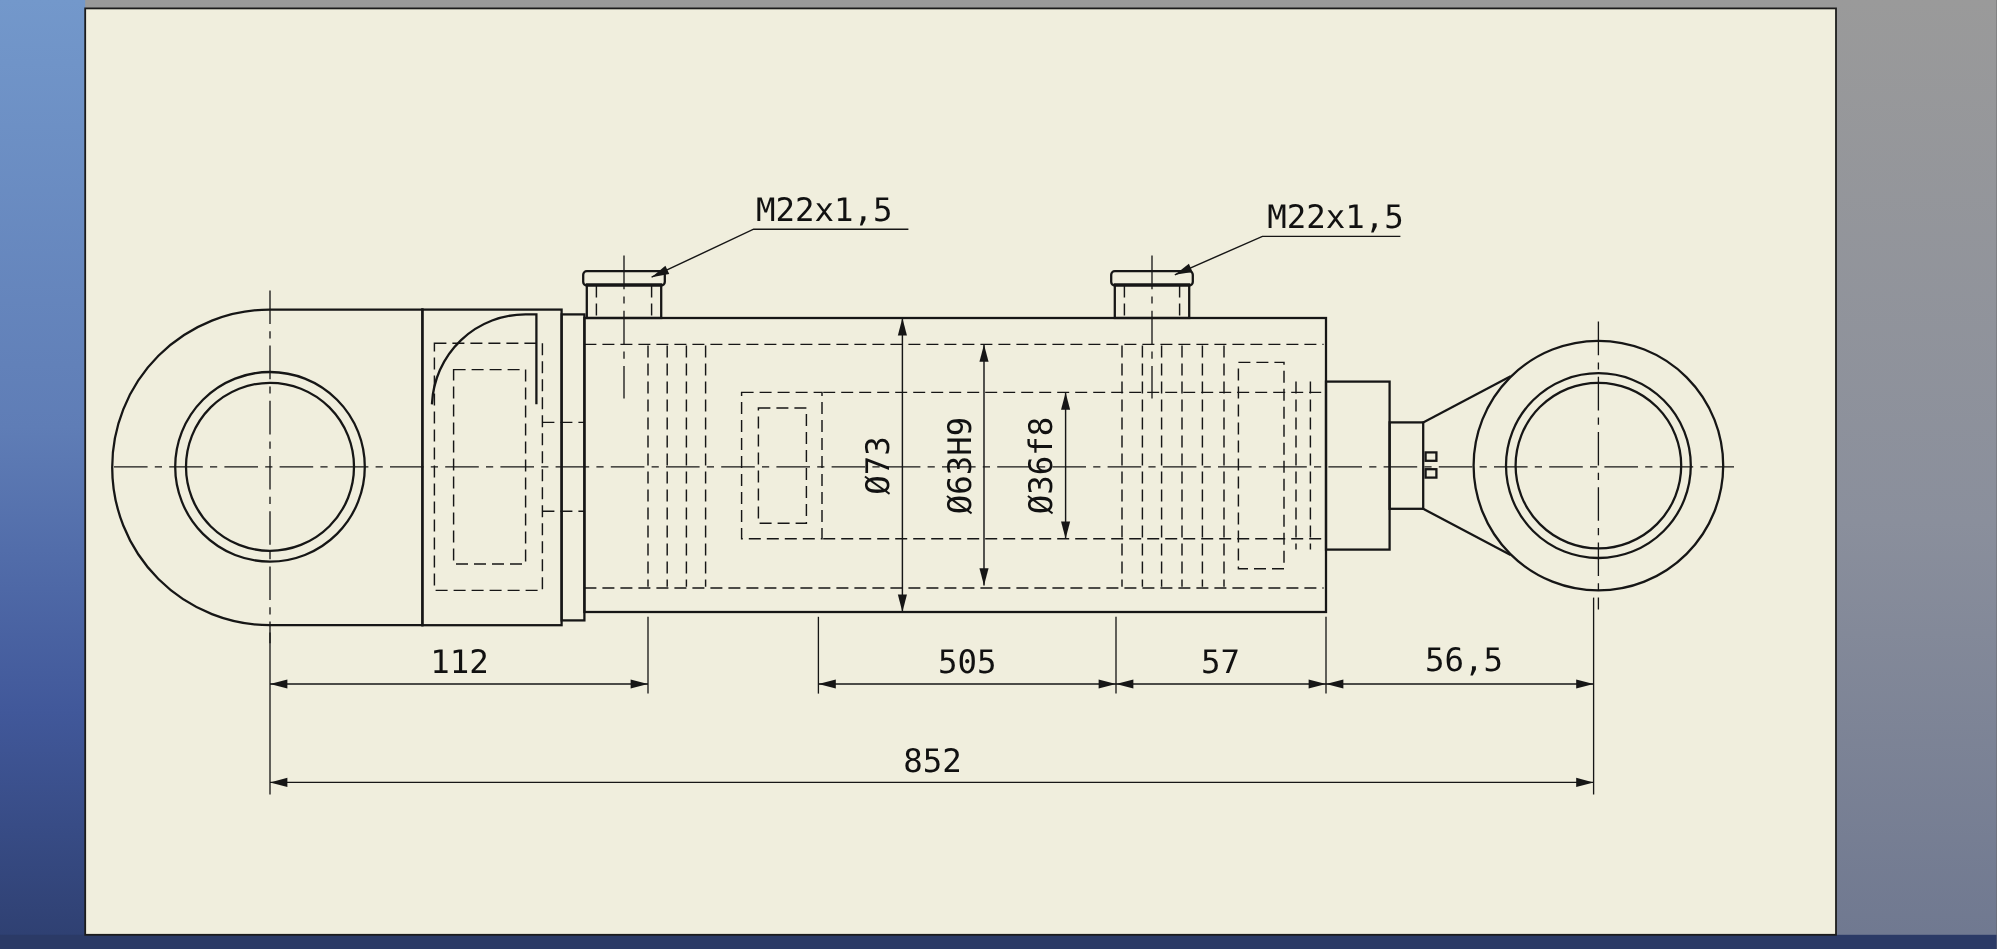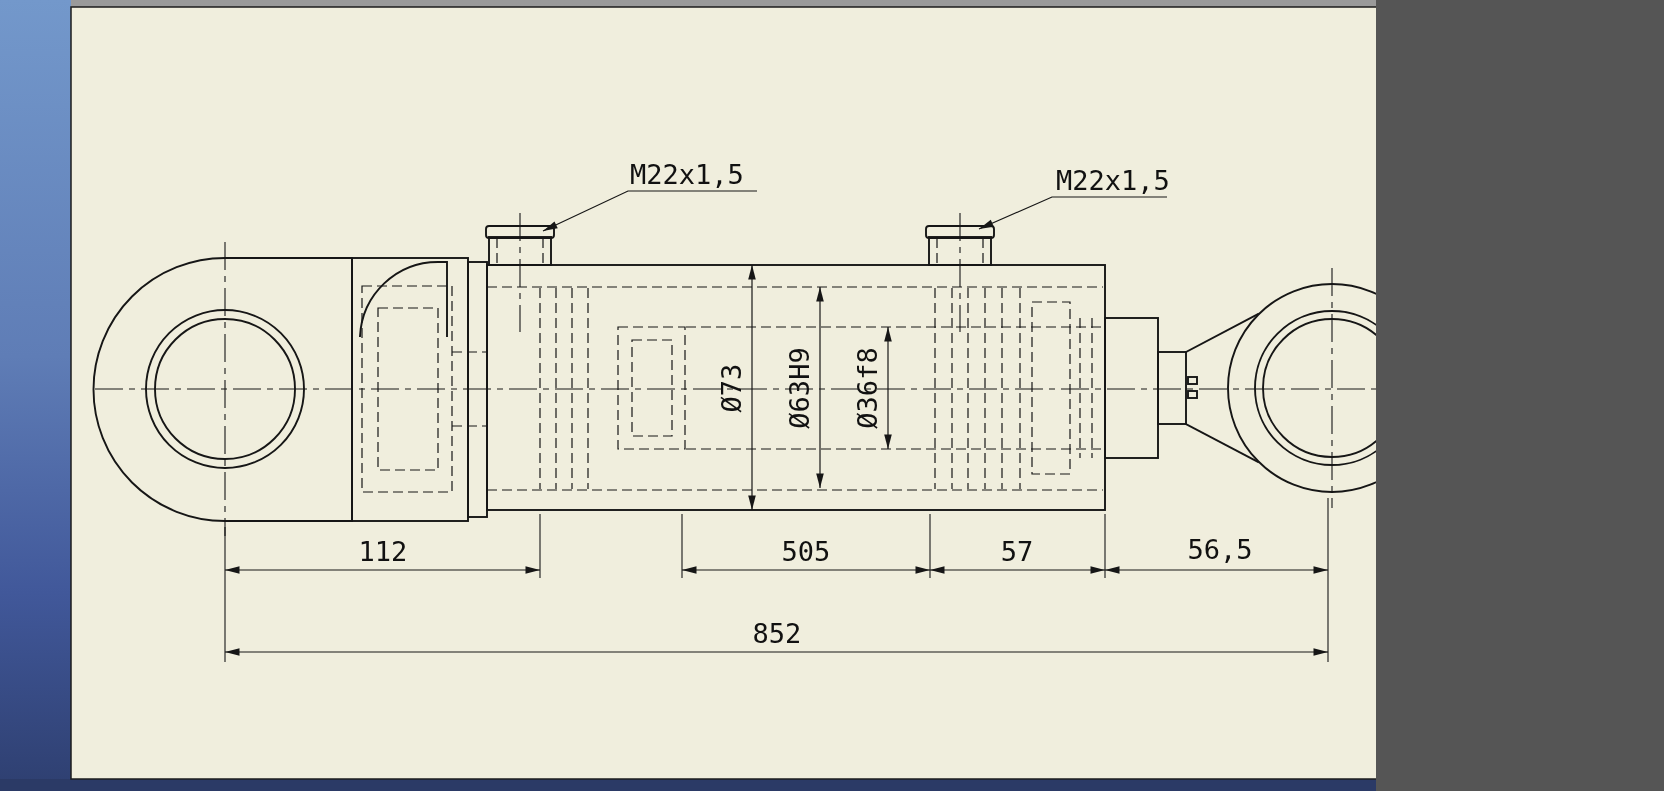--- a/index.html
+++ b/index.html
@@ -1,17 +1,17 @@
 <!DOCTYPE html>
 <html><head>
 <meta charset="utf-8">
 <style>
   html,body{margin:0;padding:0;background:#555;}
   .app{
-    position:relative;width:1376px;height:791px;overflow:hidden;
+    position:relative;width:1664px;height:791px;overflow:hidden;
     background:linear-gradient(180deg,#9a9a9a 0%,#8a8f9c 55%,#6f7890 100%);
     font-family:"DejaVu Sans Mono", monospace;
   }
   .bg-left{
     position:absolute;left:0;top:0;width:71px;height:791px;
     background:linear-gradient(180deg,#7398cb 0%,#5f7db6 45%,#41589a 75%,#2e3f70 100%);
   }
   .bg-bottom{
     position:absolute;left:0;bottom:0;width:1664px;height:12px;
     background:#2b3a66;

